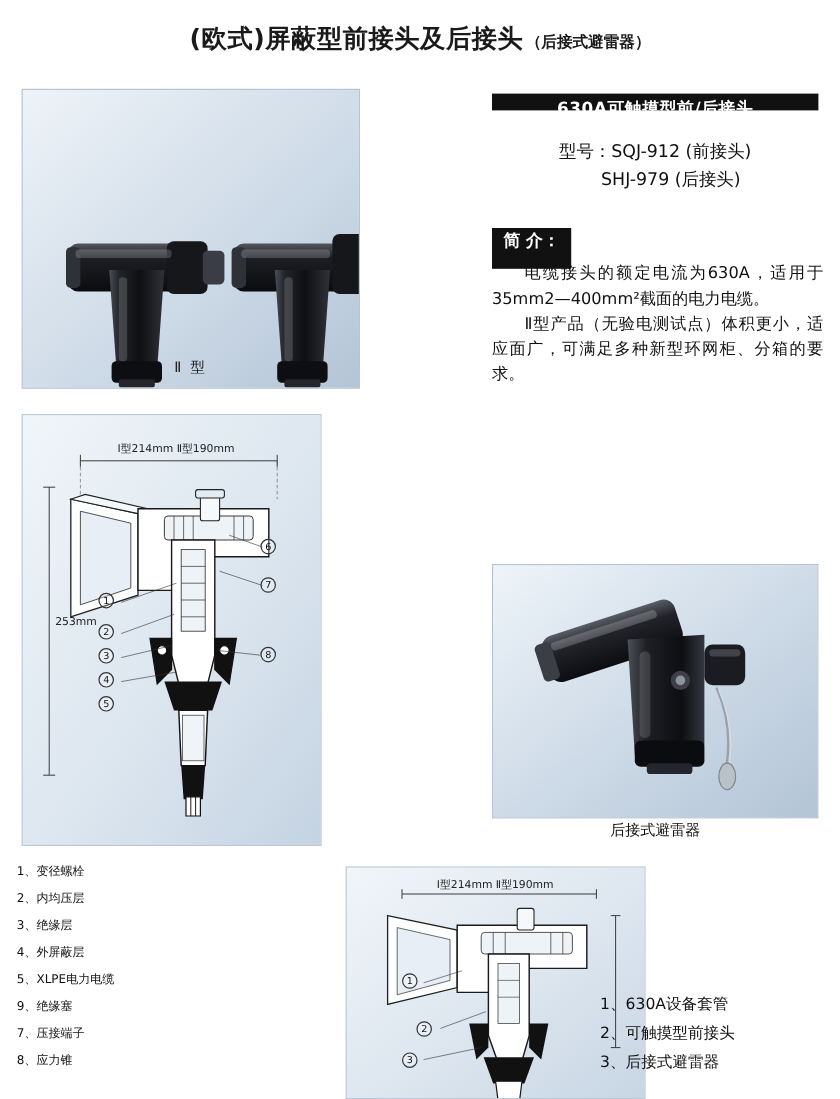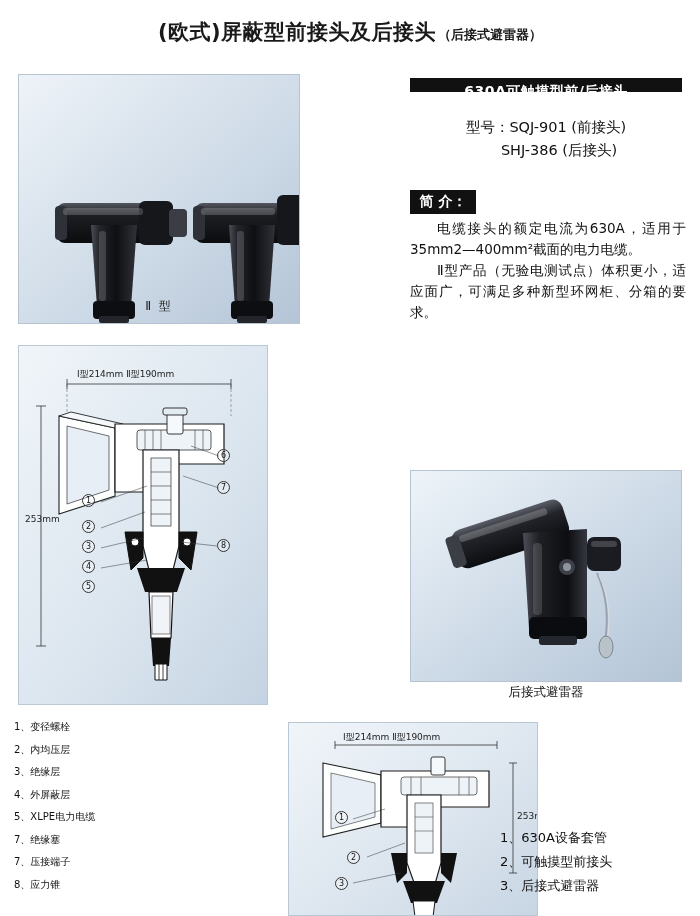--- a/index.html
+++ b/index.html
@@ -70,21 +70,21 @@
     text-align: center;
     font-size: 14.5px;
     line-height: 23px;
     color: #111;
   }
   .model-lines .l2 { padding-left: 26px; }
 
   .intro-head {
     position: absolute;
     left: 410px; top: 190px;
-    width: 66px; height: 24px;
+    width: 66px; height: 34px;
     background: #111;
     color: #fff;
     font-size: 14px;
     font-weight: bold;
     line-height: 22px;
     text-align: center;
   }
   .intro-body {
     position: absolute;
     left: 410px; top: 218px;
@@ -98,21 +98,21 @@
 
   
   .draw-left {
     position: absolute;
     left: 18px; top: 345px;
     width: 250px; height: 360px;
     background: linear-gradient(165deg,#eef3f8 0%,#dbe5ee 50%,#c7d5e3 100%);
     border: 1px solid #bac7d4;
     overflow: hidden;
   }
-  .dim-text { position: absolute; font-size: 9px; color: #222; }
+  .dim-text { position: absolute; font-size: 9px; color: #222; margin-left: 21px; }
   .callout {
     position: absolute;
     width: 13px; height: 13px;
     border: 1px solid #333;
     border-radius: 50%;
     font-size: 8px;
     line-height: 12px;
     text-align: center;
     color: #111;
     background: rgba(255,255,255,0.25);
@@ -221,23 +221,23 @@
       <rect x="80" y="156" width="7" height="70" rx="3" fill="#ffffff" opacity="0.16"></rect>
     </g>
   </svg>
   <div class="caption">Ⅱ 型</div>
 </div>
 
 <div class="spec-head">630A可触摸型前/后接头</div>
 
 <div class="model-lines">
   <div>
-    <span>型号：</span><span>SQJ-901 (前接头)</span>
+    <span>型号：</span><span>SQJ-912 (前接头)</span>
   </div>
-  <div class="l2">SHJ-386 (后接头)</div>
+  <div class="l2">SHJ-979 (后接头)</div>
 </div>
 
 <div class="intro-head">简 介：</div>
 <div class="intro-body">
   <p>电缆接头的额定电流为630A，适用于35mm2—400mm²截面的电力电缆。</p>
   <p>Ⅱ型产品（无验电测试点）体积更小，适应面广，可满足多种新型环网柜、分箱的要求。</p>
 </div>
 
 <div class="draw-left">
   <svg width="250" height="360" viewBox="0 0 250 360">
@@ -317,21 +317,21 @@
   <div class="callout" style="left:198px; top:135px;">7</div>
   <div class="callout" style="left:198px; top:193px;">8</div>
 </div>
 
 <div class="legend-left">
   <div>1、变径螺栓</div>
   <div>2、内均压层</div>
   <div>3、绝缘层</div>
   <div>4、外屏蔽层</div>
   <div>5、XLPE电力电缆</div>
-  <div>7、绝缘塞</div>
+  <div>9、绝缘塞</div>
   <div>7、压接端子</div>
   <div>8、应力锥</div>
 </div>
 
 <div class="photo-arr">
   <svg width="272" height="212" viewBox="0 0 272 212">
     <defs>
       <linearGradient id="aBg" x1="0" y1="0" x2="1" y2="1">
         <stop offset="0%" stop-color="#eef4f9"></stop>
         <stop offset="55%" stop-color="#ccd9e6"></stop>

